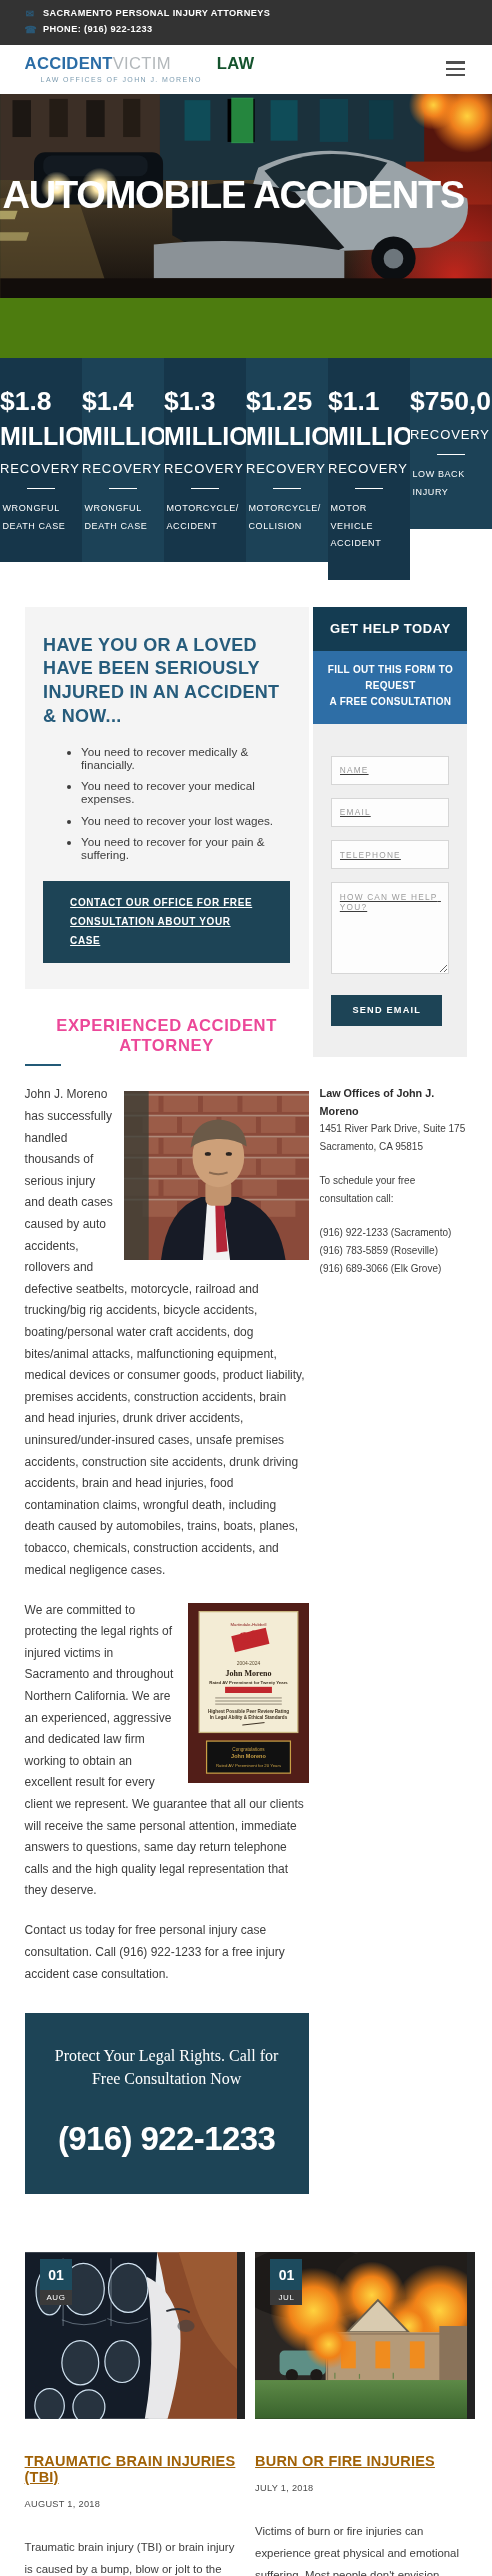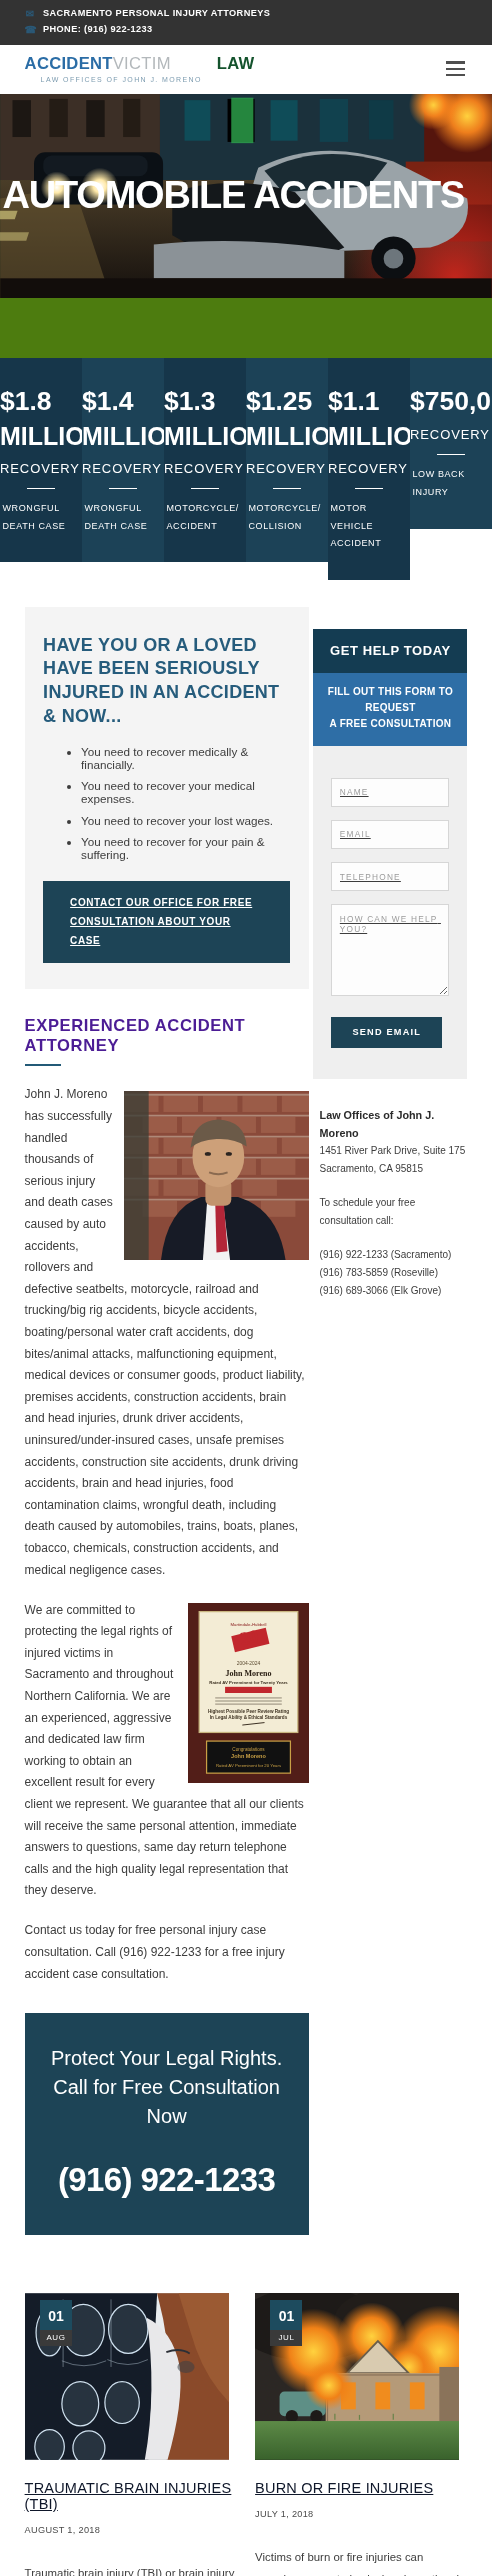--- a/index.html
+++ b/index.html
@@ -44,53 +44,53 @@
   .side-col { width:154px; }
 
   
   .intro-box { background:#f4f4f4; padding:27px 18.5px 26px; }
   .intro-heading { color:#265c7c; font-size:18px; line-height:1.32; font-weight:bold; letter-spacing:0.3px; }
   .intro-list { margin:16px 0 0 38px; }
   .intro-list li { font-size:11.7px; color:#3d3d3d; margin-bottom:8.6px; }
   .intro-cta { display:block; background:#1d4456; color:#fff; text-decoration:underline; font-weight:bold; font-size:10px; letter-spacing:0.6px; line-height:1.9; padding:12.3px 27px; margin-top:19.7px; cursor:pointer; }
 
   
-  .section-heading { color:#4c1d95; font-size:16.6px; font-weight:bold; letter-spacing:0.6px; margin-top:27px; }
+  .section-heading { color:#ec4899; font-size:16.6px; font-weight:bold; letter-spacing:0.6px; margin-top:27px;text-align:center; }
   .heading-bar { width:36px; height:1.8px; background:#235a77; margin-top:8.6px; }
   .body-p { font-size:12px; line-height:1.8; margin-top:18.5px; }
   .float-photo { float:right; width:185px; height:169px; margin:6.2px 0 8.6px 9.8px; background:#7a4436; }
   .float-plaque { float:right; width:121px; height:180px; margin:3.7px 0 7.4px 11px; background:#531f1a; }
 
   
   .cta-mid { background:#1d4456; color:#fff; text-align:center; margin-top:28px; padding:31px 14.8px 36px; }
-  .cta-mid-line { font-size:20px; line-height:1.45; }
+  .cta-mid-line { font-size:16px; line-height:1.45;font-family:Liberation Serif, serif; }
   .cta-mid-phone { font-size:33px; font-weight:bold; letter-spacing:-0.6px; margin-top:29.5px; }
 
   
   .help-box { }
-  .help-header { background:#143c52; color:#fff; text-align:center; font-size:13px; font-weight:bold; letter-spacing:0.6px; padding:14.8px 6.2px;margin-top:22px; }
+  .help-header { background:#143c52; color:#fff; text-align:center; font-size:13px; font-weight:bold; letter-spacing:0.6px; padding:14.8px 6.2px; }
   .help-sub { background:#2e6ea6; color:#fff; text-align:center; font-size:10px; font-weight:bold; letter-spacing:0.3px; line-height:1.6; padding:11px 9.8px 13.5px; }
   .help-form { background:#efefef; padding:32px 18px 31px;text-decoration:underline; }
   .help-form input, .help-form textarea { display:block; width:100%; background:#fdfdfd; border:0.6px solid #d6d6d6; font-family:"Liberation Sans",sans-serif; font-size:8.3px; letter-spacing:1.2px; color:#555; padding:8.6px 7.4px; margin-bottom:13px; }
   .help-form input::placeholder, .help-form textarea::placeholder { color:#9b9b9b; }
   .help-form textarea { height:92px; resize:vertical; }
   .send-btn { background:#1d4456; color:#fff; border:none; font-family:"Liberation Sans",sans-serif; font-size:9.2px; font-weight:bold; letter-spacing:1.2px; padding:10.5px 21px; margin-top:7.4px; cursor:pointer; }
   .office-block { padding:27px 0 0 6.2px; font-size:10px; line-height:1.8; color:#3d3d3d; }
   .office-name { font-weight:bold; font-size:10.8px; color:#2b2b2b; line-height:1.7; }
   .office-line { }
   .office-spacer { height:16px; }
 
   
   .blog { display:flex; gap:18.5px; padding:58px 24.6px 0; background:#fff; }
   .blog-card { width:212px; position:relative; }
-  .blog-img { position:relative; width:204px; height:167px; overflow:hidden; background:#222; }
+  .blog-img { position:relative; width:220px; height:167px; overflow:hidden; background:#222; }
   .date-badge { position:absolute; top:7.4px; left:15.4px; width:32px; text-align:center; }
   .date-day { background:#1d4b5e; color:#fff; font-size:14px; font-weight:bold; padding:7.4px 0 6.8px; }
   .date-month { background:#3a3a3a; color:#fff; font-size:8px; letter-spacing:0.6px; padding:3.1px 0 3.7px; }
-  .blog-title { display:inline-block; color:#0f172a; font-size:14.5px; font-weight:normal; letter-spacing:0.2px; text-decoration:underline; margin-top:20px; }
+  .blog-title { display:inline-block; color:#a16207; font-size:14.5px; font-weight:bold; letter-spacing:0.2px; text-decoration:underline; margin-top:34px; }
   .blog-date { font-size:9.2px; letter-spacing:0.3px; color:#4a4a4a; margin-top:13.5px; }
   .blog-excerpt { font-size:11.4px; line-height:1.95; margin-top:27px; }
   .read-more { display:inline-block; background:#1d4456; color:#fff; font-size:9.2px; font-weight:bold; letter-spacing:0.9px; text-decoration:underline; padding:13px 33px; margin-top:22px; cursor:pointer; }
 
   .clearfix::after { content:""; display:block; clear:both; }
 </style>
 </head>
 <body>
 
 <div class="topbar">

